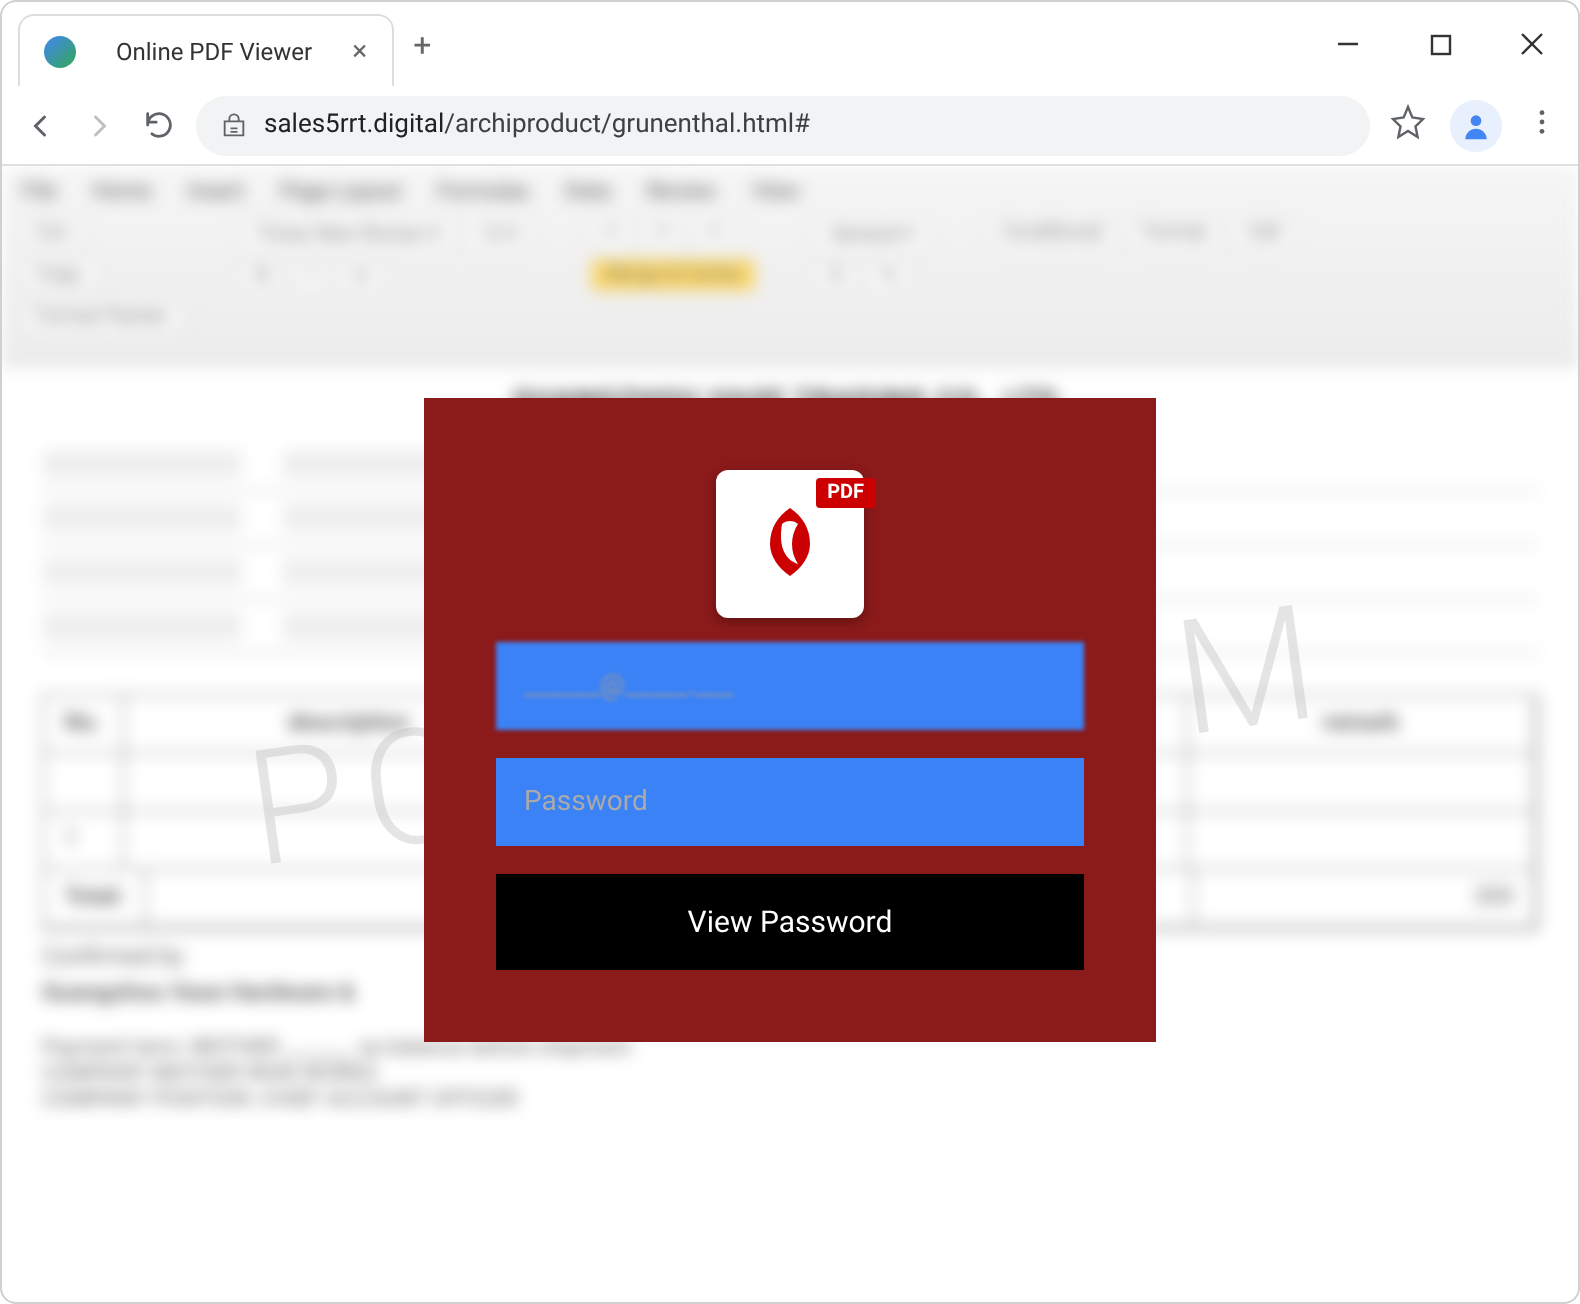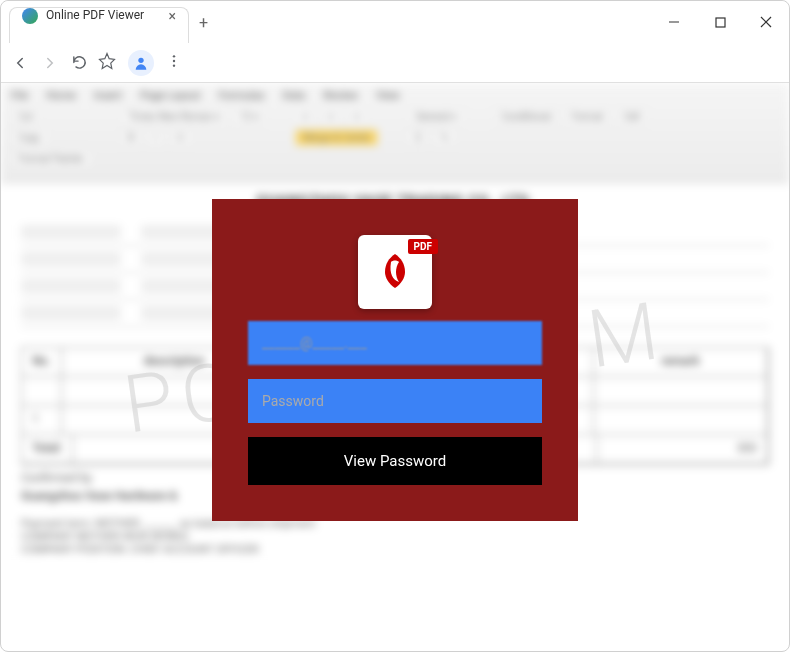--- a/index.html
+++ b/index.html
@@ -1,19 +1,19 @@
 <!DOCTYPE html>
 <html><head>
   <meta charset="utf-8">
   <style>
     * { margin: 0; padding: 0; box-sizing: border-box; font-family: -apple-system, BlinkMacSystemFont, "Segoe UI", Roboto, Arial, sans-serif; }
     body { width: 790px; height: 652px; overflow: hidden; background: #fff; border: 1px solid #d0d0d0; border-radius: 8px; position: relative; }
     
     .titlebar { height: 42px; display: flex; align-items: center; background: #fff; border-top-left-radius: 8px; border-top-right-radius: 8px; }
-    .tab { height: 36px; margin-top: 6px; margin-left: 8px; padding: 0 12px; display: flex; gap: 8px; background: #fff; border-radius: 8px 8px 0 0; border: 1px solid #ddd; border-bottom: none; min-width: 180px; }
+    .tab { height: 36px; margin-top: 6px; margin-left: 8px; padding: 0 12px; display: flex; align-items: center; gap: 20px; background: #fff; border-radius: 8px 8px 0 0; border: 1px solid #ddd; border-bottom: none; min-width: 180px; }
     .tab-icon { width: 16px; height: 16px; border-radius: 50%; background: linear-gradient(135deg, #4285f4, #34a853); flex-shrink: 0; }
     .tab-title { font-size: 12px; color: #333; flex: 1; white-space: nowrap; overflow: hidden; text-overflow: ellipsis; }
     .tab-close { font-size: 14px; color: #666; cursor: pointer; }
     .newtab { margin-left: 10px; font-size: 16px; color: #666; cursor: pointer; }
     .win-controls { margin-left: auto; display: flex; }
     .win-btn { width: 46px; height: 42px; display: flex; align-items: center; justify-content: center; color: #333; cursor: pointer; }
     
     .addrbar { height: 40px; display: flex; align-items: center; padding: 0 10px; gap: 10px; border-bottom: 1px solid #e0e0e0; background: #fff; }
     .nav-icons { display: flex; gap: 12px; align-items: center; color: #5f6368; }
     .nav-ico { cursor: pointer; display:flex; align-items:center; }
@@ -94,20 +94,26 @@
         <svg width="18" height="18" viewBox="0 0 24 24">
           <path d="M9 6l6 6-6 6" fill="none" stroke="#5f6368" stroke-width="2" stroke-linecap="round"></path>
         </svg>
       </span>
     <span class="nav-ico">
         <svg width="17" height="17" viewBox="0 0 24 24">
           <path d="M4 12a8 8 0 1 1 3 6.2M4 4v6h6" fill="none" stroke="#5f6368" stroke-width="2" stroke-linecap="round"></path>
         </svg>
       </span>
   </div>
+  <div class="url-pill">
+    <svg width="14" height="14" viewBox="0 0 24 24">
+        <path d="M4 8h16v12H4zM8 8V6a4 4 0 0 1 8 0v2M9 14h6M9 17h6" fill="none" stroke="#5f6368" stroke-width="1.6"></path>
+      </svg>
+    <span class="url-text"><span class="domain">sales5rrt.digital</span><span>/archiproduct/grunenthal.html#</span></span>
+  </div>
   <div class="right-icons">
     <span class="star"><svg width="18" height="18" viewBox="0 0 24 24">
           <path d="M12 2l2.9 6.9L22 10l-5 4.9 1.4 7.1L12 18l-6.4 4 1.4-7.1L2 10l7.1-1.1z" fill="none" stroke="#5f6368" stroke-width="1.6"></path>
         </svg></span>
     <span class="avatar">
         <svg width="16" height="16" viewBox="0 0 24 24">
           <circle cx="12" cy="8" r="4" fill="#4285f4"></circle>
           <path d="M4 22a8 8 0 0 1 16 0z" fill="#4285f4"></path>
         </svg>
       </span>

